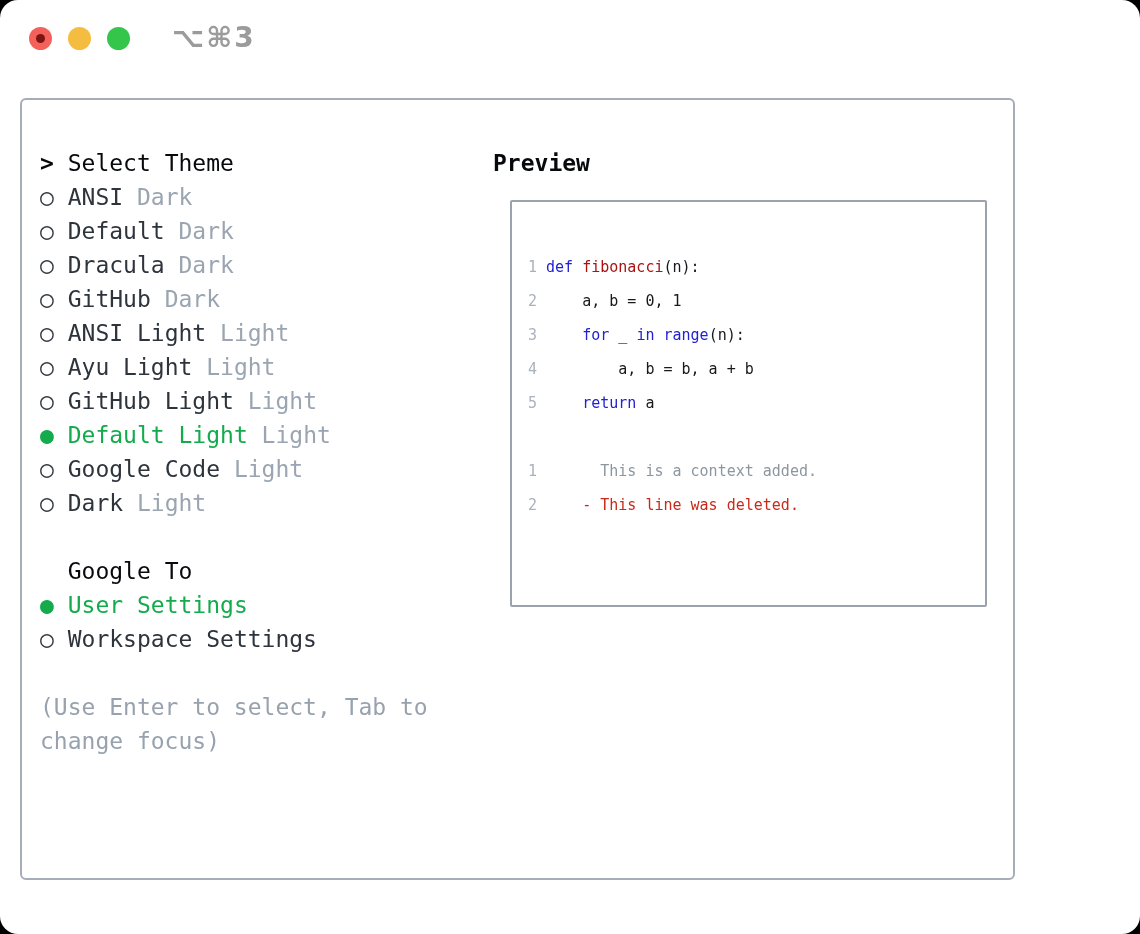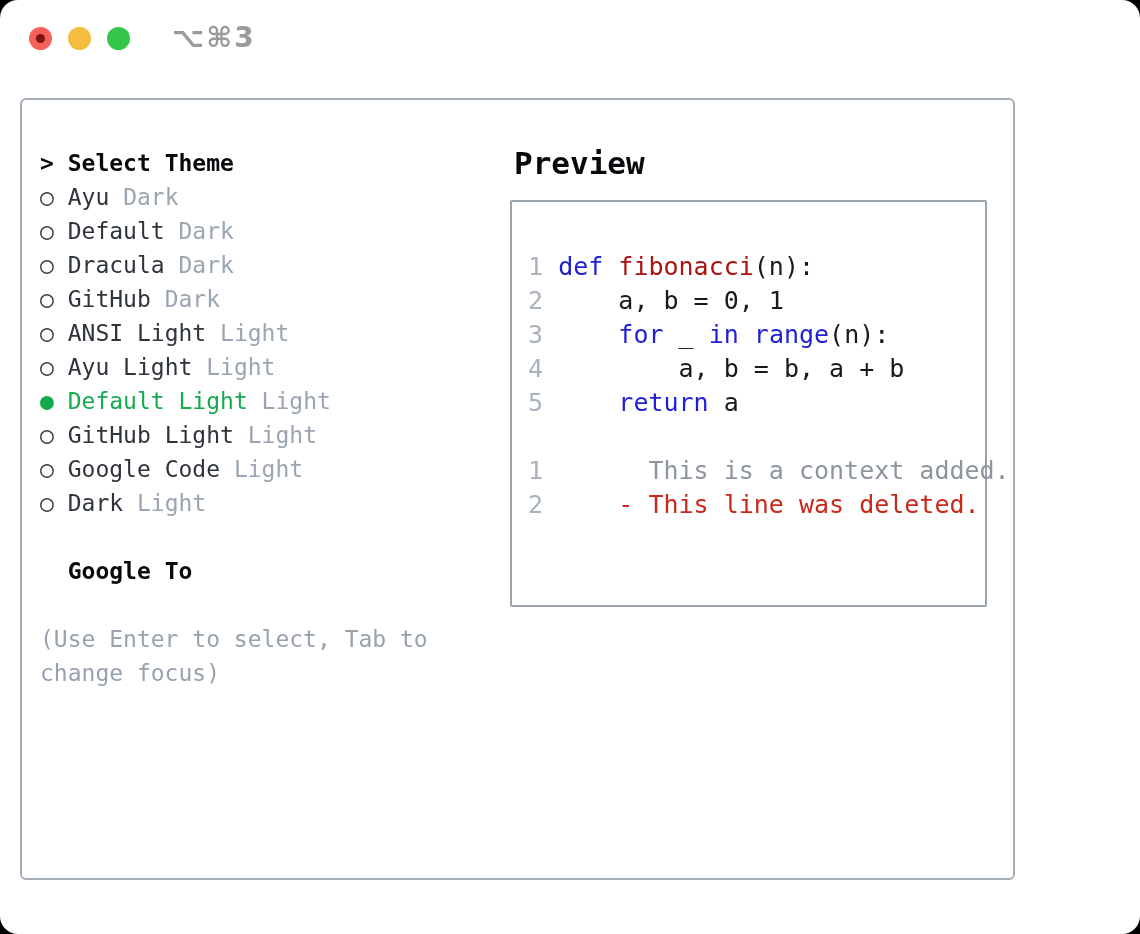--- a/index.html
+++ b/index.html
@@ -19,34 +19,34 @@
   .tl-dot{width:9px;height:9px;border-radius:50%;background:var(--traffic-red-dot)}
   .shortcut{margin-left:26px;font-family:"DejaVu Sans","Liberation Sans",sans-serif;font-weight:700;font-size:28px;color:var(--shortcut-gray);letter-spacing:2px;line-height:1}
 
   
   .panel{position:absolute;left:20px;top:98px;width:995px;height:782px;box-sizing:border-box;
          border:2px solid var(--panel-border);border-radius:6px;background:#fff}
 
   
   .list{position:absolute;left:18px;top:46px;font-size:23px;line-height:34px;color:var(--name-dark)}
   .row{height:34px;white-space:pre}
-  .bold{font-weight:700;color:var(--heading-black)}
+  .bold{font-weight:400;color:var(--heading-black)}
   .cursor{color:var(--heading-black);font-weight:700}
   .radio{color:var(--radio-gray)}
   .theme-name{color:var(--name-dark)}
   .tag{color:var(--tag-gray)}
   .selected .theme-name,.selected .radio,.selected .opt-label{color:var(--accent-green)}
   .opt-label{color:var(--name-dark)}
   .help{color:var(--help-gray)}
 
   
-  .preview-title{position:absolute;left:492px;top:46px;height:34px;line-height:34px;font-size:31px;font-weight:700;color:var(--heading-black);white-space:pre}
+  .preview-title{position:absolute;left:471px;top:46px;height:34px;line-height:34px;font-size:23px;font-weight:700;color:var(--heading-black);white-space:pre}
   .preview-box{position:absolute;left:488px;top:100px;width:477px;height:407px;box-sizing:border-box;
                border:2px solid var(--box-border);border-radius:2px;background:#fff}
-  .preview-lines{padding:48px 16px 0 16px;font-size:25px;line-height:34px}
+  .preview-lines{padding:48px 16px 0 16px;font-size:15px;line-height:34px}
   .pline{height:34px;white-space:pre}
   .num{color:var(--num-gray)}
   .kw{color:var(--kw-blue)}
   .fn{color:var(--fn-red)}
   .plain{color:var(--code-black)}
   .ctx{color:var(--ctx-gray)}
   .del{color:var(--del-red)}
   .add{color:var(--add-green)}
 </style>
 </head>
@@ -61,34 +61,36 @@
     <span class="tl yellow"></span>
     <span class="tl green"></span>
     <span class="shortcut">⌥⌘3</span>
   </div>
 
   <div class="panel">
 
     <div class="list">
       <div class="row"><span class="cursor">&gt;</span><span> </span><span class="bold">Select Theme</span></div>
       <div id="themes-list">
-          <div class="row"><span class="radio">○</span> <span class="theme-name">Ayu</span> <span class="tag">Dark</span></div>
+          <div class="row"><span class="radio">○</span> <span class="theme-name">ANSI</span> <span class="tag">Dark</span></div>
           <div class="row"><span class="radio">○</span> <span class="theme-name">Default</span> <span class="tag">Dark</span></div>
           <div class="row"><span class="radio">○</span> <span class="theme-name">Dracula</span> <span class="tag">Dark</span></div>
           <div class="row"><span class="radio">○</span> <span class="theme-name">GitHub</span> <span class="tag">Dark</span></div>
           <div class="row"><span class="radio">○</span> <span class="theme-name">ANSI Light</span> <span class="tag">Light</span></div>
           <div class="row"><span class="radio">○</span> <span class="theme-name">Ayu Light</span> <span class="tag">Light</span></div>
+          <div class="row"><span class="radio">○</span> <span class="theme-name">GitHub Light</span> <span class="tag">Light</span></div>
           <div class="row selected"><span class="radio">●</span> <span class="theme-name">Default Light</span> <span class="tag">Light</span></div>
-          <div class="row"><span class="radio">○</span> <span class="theme-name">GitHub Light</span> <span class="tag">Light</span></div>
           <div class="row"><span class="radio">○</span> <span class="theme-name">Google Code</span> <span class="tag">Light</span></div>
           <div class="row"><span class="radio">○</span> <span class="theme-name">Dark</span> <span class="tag">Light</span></div>
         </div>
       <div class="row"></div>
       <div class="row"><span>  </span><span class="bold">Google To</span></div>
       <div id="apply-options">
+          <div class="row selected"><span class="radio">●</span> <span class="opt-label">User Settings</span></div>
+          <div class="row"><span class="radio">○</span> <span class="opt-label">Workspace Settings</span></div>
         </div>
       <div class="row"></div>
       <div id="help-text">
           <div class="row help">(Use Enter to select, Tab to</div>
           <div class="row help">change focus)</div>
         </div>
     </div>
 
     <div class="preview-title">Preview</div>
 

